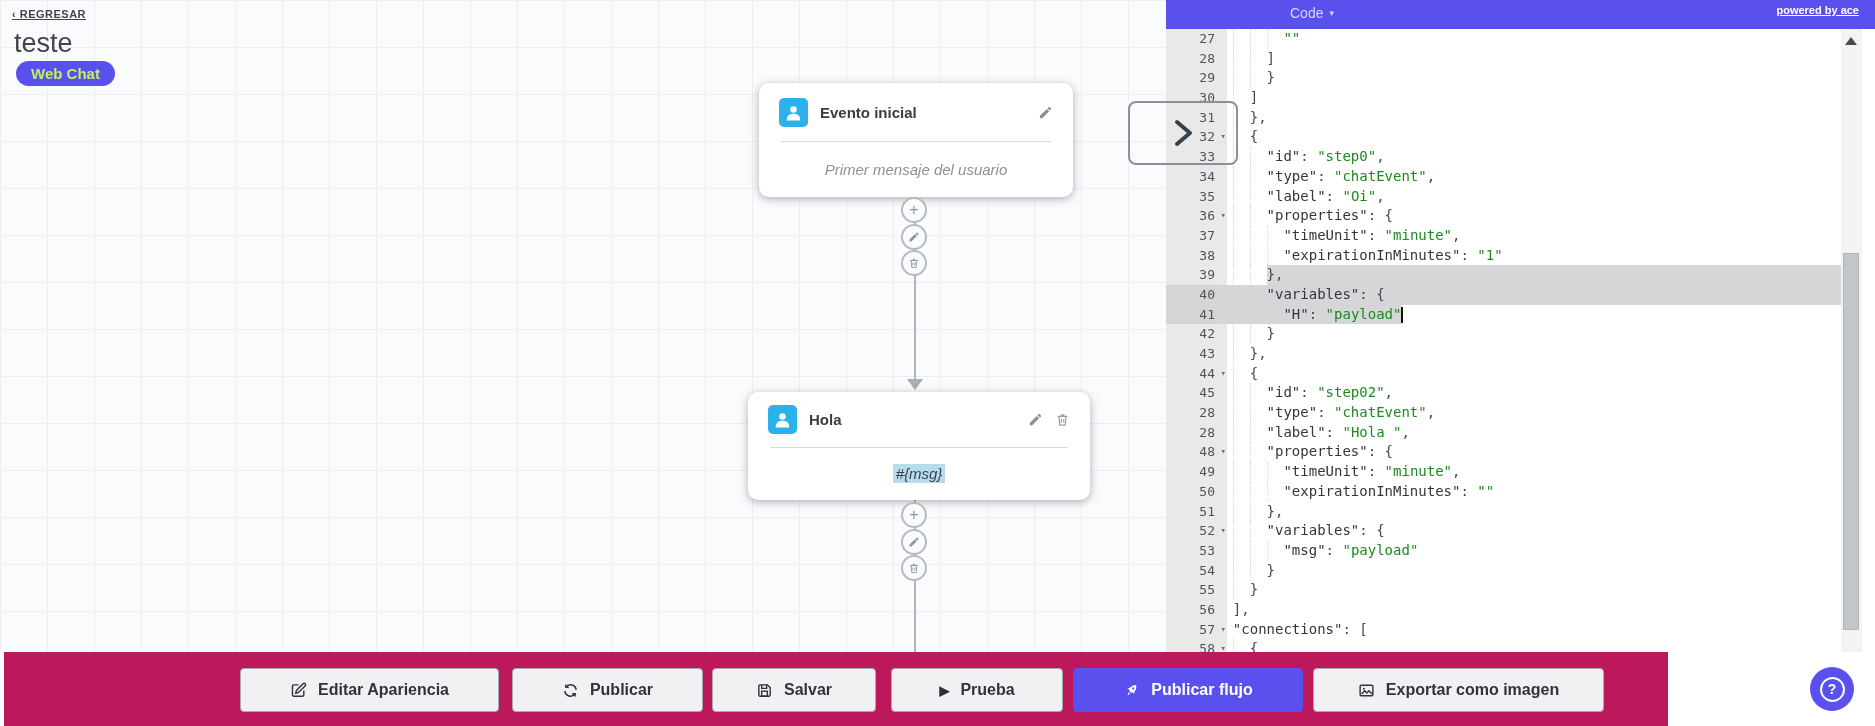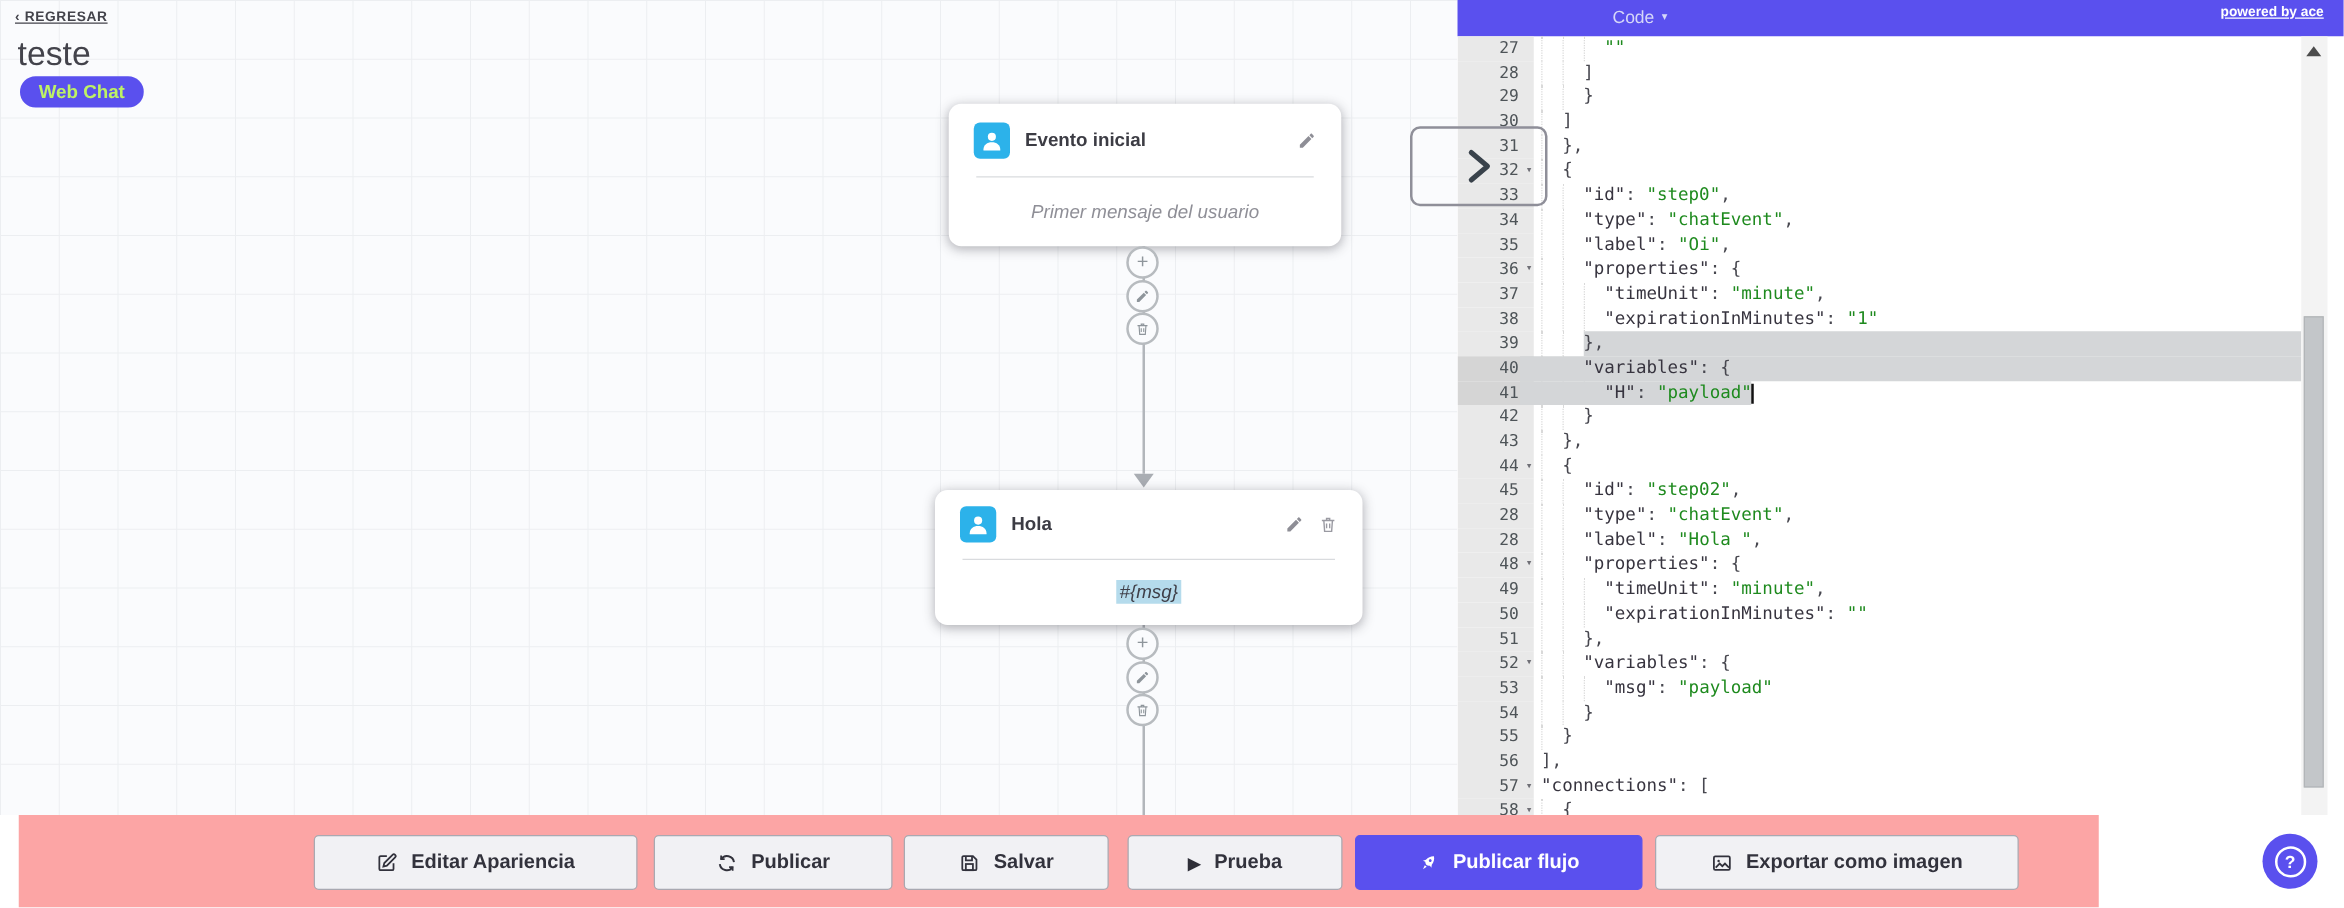--- a/index.html
+++ b/index.html
@@ -69,21 +69,21 @@
     border-left:6px solid transparent;border-right:6px solid transparent;
     border-bottom:8px solid #4c4c4c;}
   .sb-thumb{position:absolute;left:2px;top:224px;width:16px;height:377px;
     background:#c3c6c9;border:1px solid #b2b5b8;box-sizing:border-box;}
 
   .expand-btn{position:absolute;left:1128px;top:101px;width:110px;height:64px;
     border:2px solid #8f8f99;border-radius:8px;box-sizing:border-box;cursor:pointer;
     display:flex;align-items:center;justify-content:center;background:transparent;z-index:5;}
 
   
-  .toolbar{position:absolute;left:15px;top:652px;width:1664px;height:74px;background:#fca5a5;}
+  .toolbar{position:absolute;left:4px;top:652px;width:1664px;height:74px;background:#be185d;}
   .tbtn{position:absolute;top:16px;height:44px;box-sizing:border-box;
     background:#f1f1f4;border:1px solid #a9a9b1;border-radius:4px;cursor:pointer;
     display:flex;align-items:center;justify-content:center;gap:11px;
     font-family:"Liberation Sans",sans-serif;font-size:16px;font-weight:600;color:#32323c;}
   .tbtn svg{width:17px;height:17px;}
   .tbtn .play{font-size:13px;color:#2f2f38;}
   .tbtn.primary{background:#5a50ee;border-color:#5a50ee;color:#fff;font-weight:bold;}
 
   .help-fab{position:absolute;left:1810px;top:667px;width:44px;height:44px;border-radius:50%;
     background:#5a50ee;display:flex;align-items:center;justify-content:center;cursor:pointer;z-index:6;}

